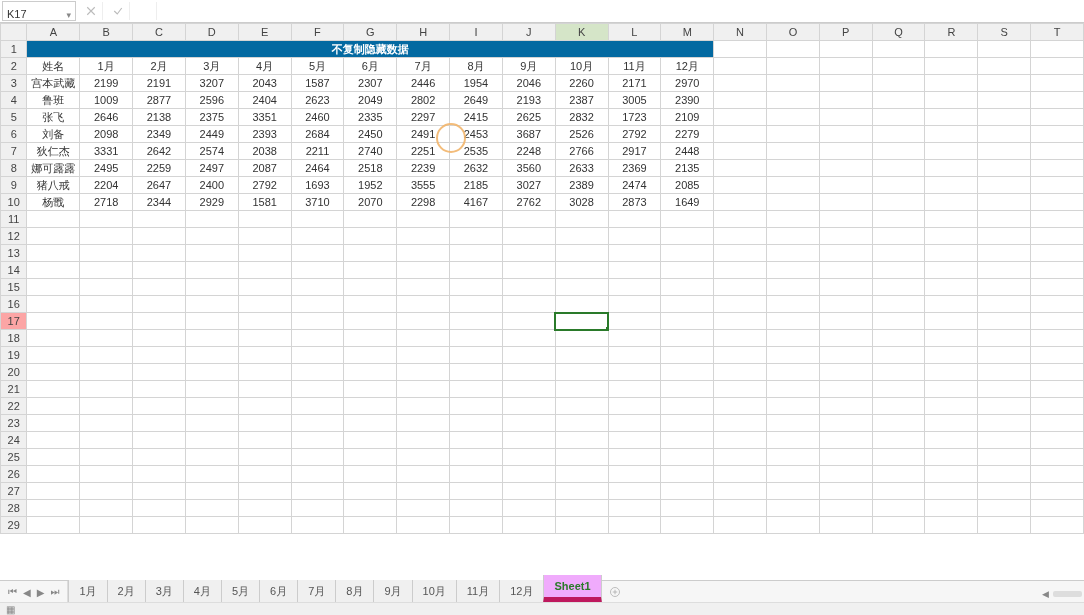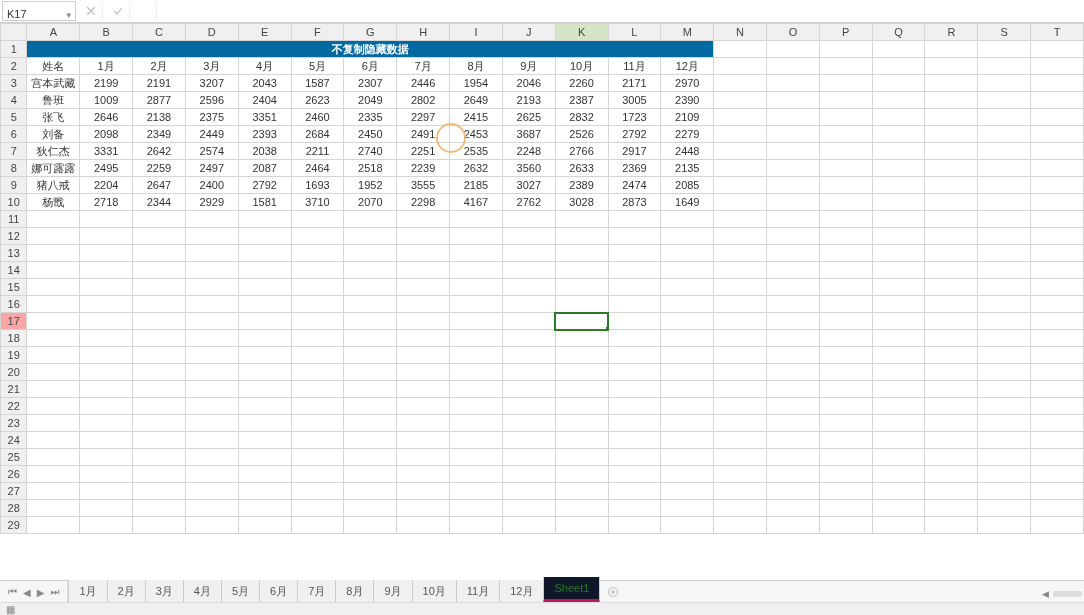--- a/index.html
+++ b/index.html
@@ -171,24 +171,24 @@
   border:1px solid #ccc;
   border-top:none;
   background:#f0f0f0;
   margin-right:-1px;
   color:#555;
   height:18px;
   display:flex;
   align-items:center;
 }
 .tab.active {
-  background:#0f172a;
-  border-bottom:4px solid #be185d;
+  background:#f0abfc;
+  border-bottom:6px solid #be185d;
   color:#2a7a2a;
-  font-weight:normal;
+  font-weight:bold;
 }
 .tab-add {
   padding:2px 8px;
   color:#888;
   display:flex;
   align-items:center;
 }
 .tab-add svg{ width:12px;height:12px;}
 
 .hscroll {

